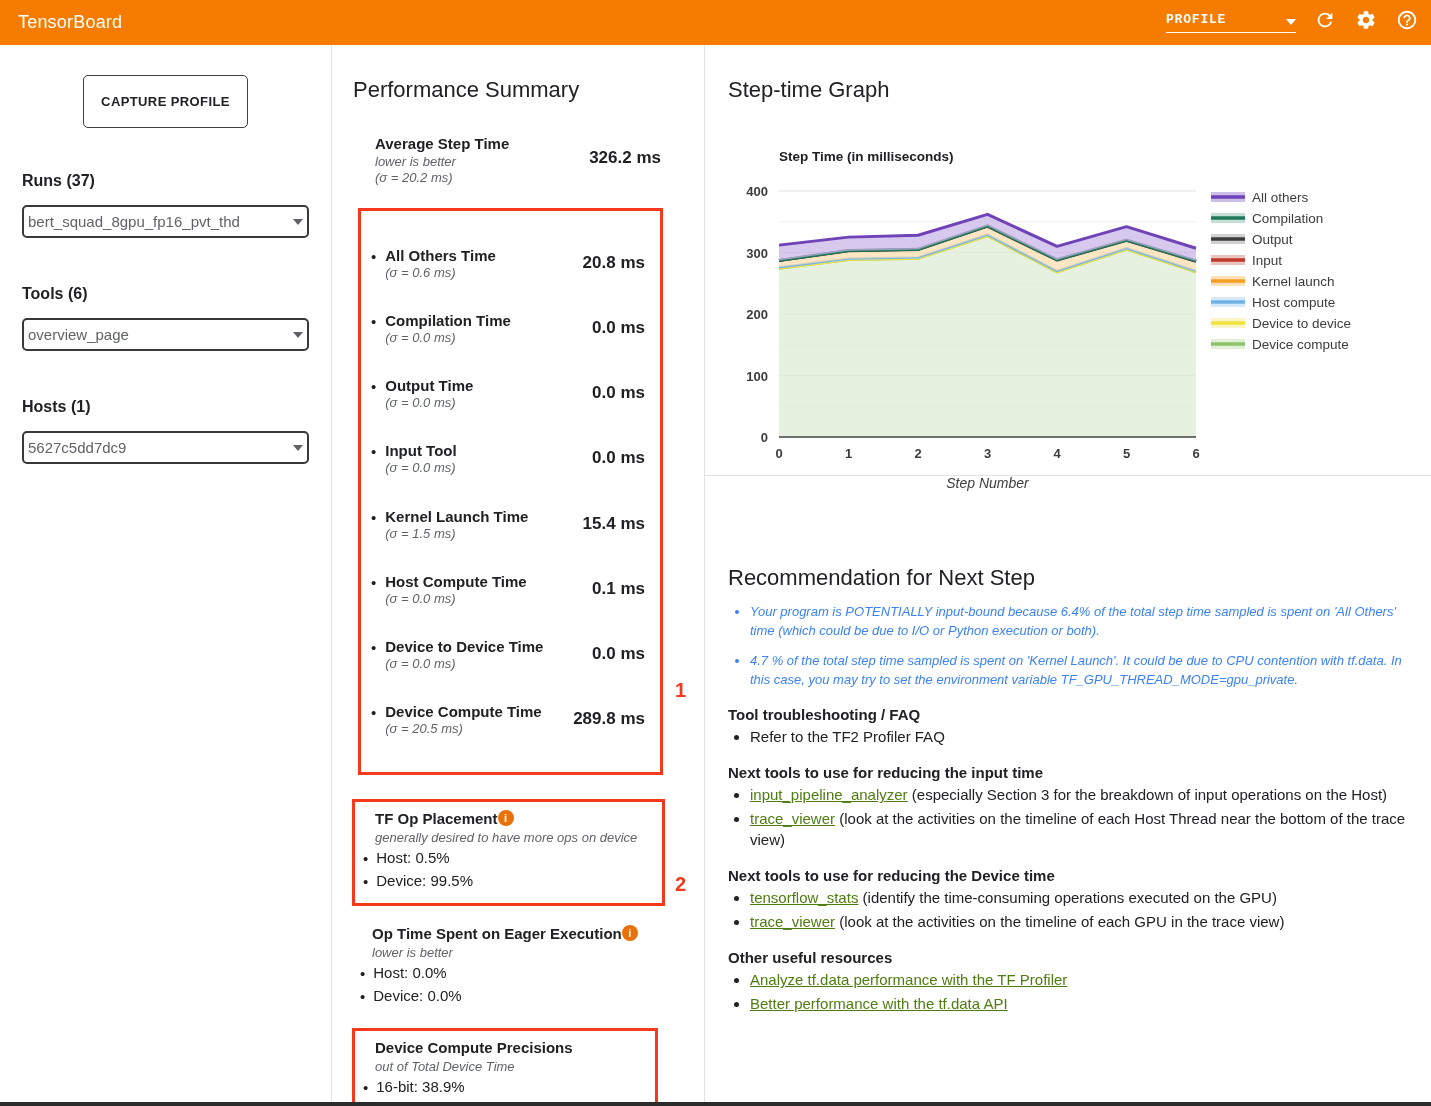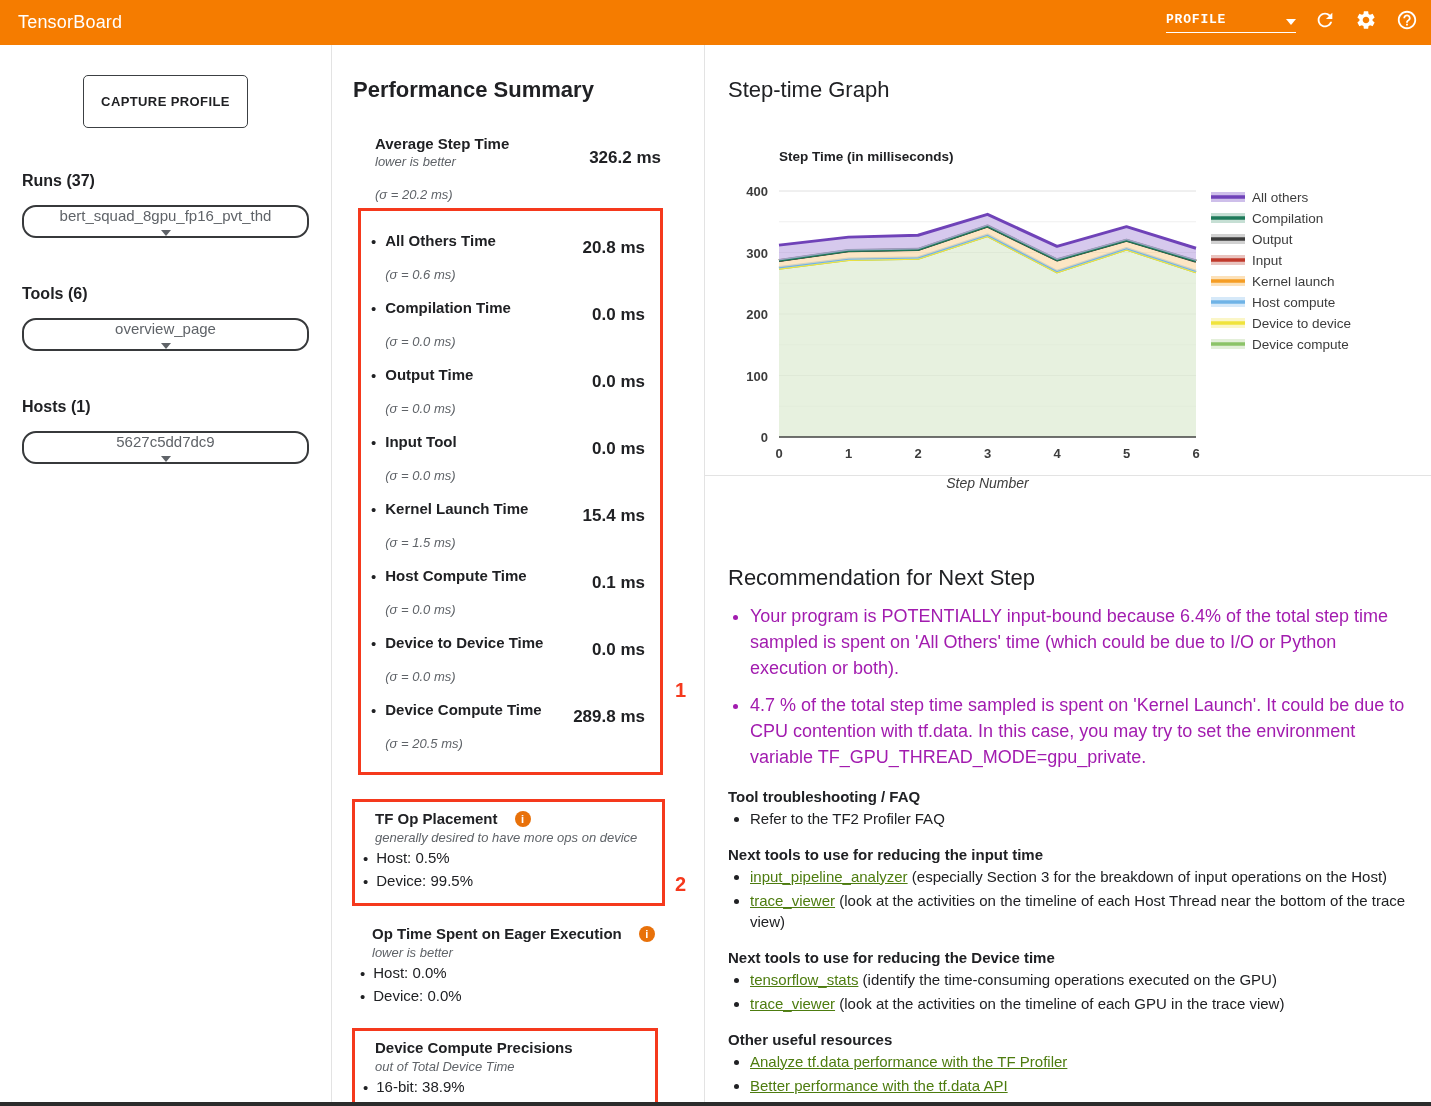--- a/index.html
+++ b/index.html
@@ -23,60 +23,60 @@
   .bodywrap { display:flex; height:1061px; }
   .sidebar { width:332px; border-right:1px solid #e3e3e3; padding:30px 22px 0; }
   .mid { width:373px; border-right:1px solid #e3e3e3; position:relative; }
   .rightpane { flex:1; position:relative; }
   
   .capture-btn { display:block; margin:0 auto; background:#fff; border:1.5px solid #3c4043; border-radius:5px;
     padding:18px 17px; font-family:"Liberation Sans",sans-serif; font-size:13px; font-weight:700;
     letter-spacing:.4px; color:#202124; cursor:pointer; }
   .fld-label { font-size:16px; font-weight:700; color:#202124; margin-top:47px; }
   .fld-label.first { margin-top:44px; }
-  .dropdown { margin-top:15px; height:33px; border:2px solid #37393b; border-radius:14px;
-    display:flex; align-items:center; justify-content:space-between; padding:0 12px; cursor:pointer;flex-direction:column; }
+  .dropdown { margin-top:15px; height:33px; border:2px solid #37393b; border-radius:5px;
+    display:flex; align-items:center; justify-content:space-between; padding:0 4px; cursor:pointer; }
   .dropdown .val { font-size:15px; color:#5f6368; white-space:nowrap; overflow:hidden; }
   .caret-down-g { width:0; height:0; border-left:5px solid transparent; border-right:5px solid transparent;
     border-top:6px solid #5f6368; flex:none; }
   
-  .mid-title { position:absolute; top:32px; left:21px; font-size:22px; font-weight:700; color:#202124; }
+  .mid-title { position:absolute; top:32px; left:21px; font-size:22px; font-weight:400; color:#202124; }
   .avg-block { position:absolute; top:90px; left:43px; right:43px; display:flex; align-items:flex-start; }
   .m-label { font-size:15px; font-weight:700; color:#202124; }
   .m-note  { font-size:13px; font-style:italic; color:#5f6368; margin-top:2px; }
-  .m-sigma { font-size:13px; font-style:italic; color:#5f6368; margin-top:18px; }
+  .m-sigma { font-size:13px; font-style:italic; color:#5f6368; margin-top:1px; }
   .m-value { margin-left:auto; font-size:17px; font-weight:700; color:#202124; padding-top:13px; white-space:nowrap; }
   .redbox { border:3px solid #f5391d; position:absolute; }
   .box1 { top:163px; left:26px; width:305px; height:567px; display:flex; flex-direction:column;
     justify-content:space-evenly; padding:4px 15px 4px 10px; }
   .metric-row { display:flex; align-items:flex-start; }
   .bullet { font-size:15px; color:#202124; margin-right:9px; line-height:1.35; }
   .metric-row .m-value { padding-top:6px; }
   .box2 { top:754px; left:20px; width:313px; padding:8px 8px 10px 4px; }
   .eager-block { position:absolute; top:872px; left:20px; width:330px; padding:8px 8px 10px 4px; }
   .box3 { top:983px; left:20px; width:306px; height:150px; padding:8px 8px 10px 4px; }
-  .sec-title { font-size:15px; font-weight:700; color:#202124; margin-left:16px; display:flex; align-items:flex-end; gap:17px; }
+  .sec-title { font-size:15px; font-weight:700; color:#202124; margin-left:16px; display:flex; align-items:flex-start; gap:0; }
   .sec-note { font-size:13px; font-style:italic; color:#5f6368; margin-left:16px; margin-top:3px; }
   .sec-list { list-style:none; margin:4px 0 0; padding:0 0 0 4px; }
   .sec-list li { font-size:15px; color:#202124; margin-top:3px; display:flex; }
   .sec-list li .bullet { margin-right:8px; }
   .info-icon { width:16px; height:16px; border-radius:50%; background:#e8710a; color:#fff; font-size:11px;
     font-weight:700; display:inline-flex; align-items:center; justify-content:center; font-style:normal; }
   .anno { position:absolute; color:#f5391d; font-size:20px; font-weight:700; }
   .anno1 { top:634px; right:18px; }
   .anno2 { top:828px; right:18px; }
   .anno3 { top:1058px; right:20px; }
   
   .chart-sec { position:absolute; top:0; left:0; right:0; height:431px; border-bottom:1px solid #e3e3e3; }
   .r-title { position:absolute; left:23px; top:32px; font-size:22px; font-weight:400; color:#202124; }
   #step-chart { position:absolute; left:0; top:100px; }
   .rec-sec { position:absolute; top:493px; left:0; right:0; bottom:0; padding:27px 20px 0 23px; overflow:hidden; }
   .rec-title { font-size:22px; font-weight:400; margin:0 0 12px; color:#202124; }
   .rec-bullets { margin:0; padding-left:22px; max-width:700px; }
-  .rec-bullets li { font-size:18px; line-height:1.45; color:#a21caf; margin-bottom:11px; }
+  .rec-bullets li { font-size:13px; line-height:1.45; color:#3b82f6; margin-bottom:11px;font-style:italic; }
   .rec-h { font-size:15px; font-weight:700; color:#202124; margin:17px 0 1px; }
   .rec-list { margin:0; padding-left:22px; max-width:710px; }
   .rec-list li { font-size:15px; line-height:1.4; color:#202124; margin-top:3px; }
   .rec-link { color:#4d7c0f; text-decoration:underline; cursor:pointer; }
   
   .scroll-strip { position:absolute; bottom:0; left:0; width:100%; height:4px; background:#ededed; }
   .scroll-thumb { height:4px; width:100%; background:#2b2b2b; }
   text.ctick { font-size:13px; font-weight:700; fill:#3c3c3c; font-family:"Liberation Sans",sans-serif; }
   text.ctitle { font-size:13.5px; font-weight:700; fill:#202124; font-family:"Liberation Sans",sans-serif; }
   text.cxlabel { font-size:14px; font-style:italic; fill:#3c3c3c; font-family:"Liberation Sans",sans-serif; }

